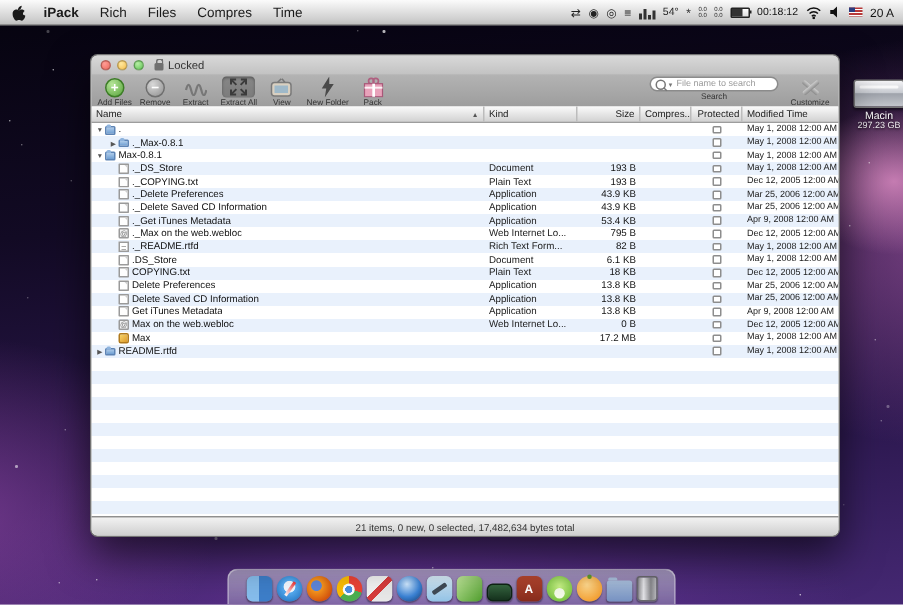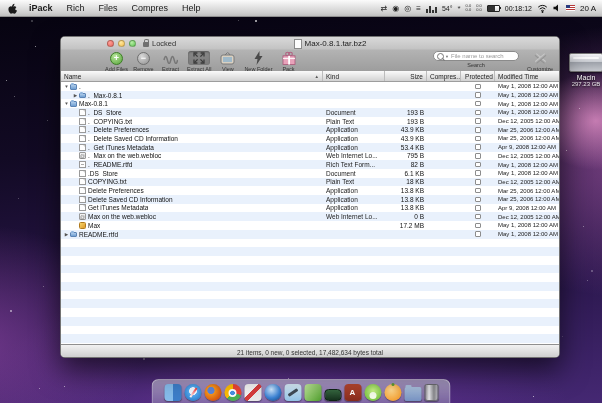--- a/index.html
+++ b/index.html
@@ -46,21 +46,21 @@
     border:1px solid #777;box-shadow:0 1px 2px rgba(0,0,0,.5);position:relative;}
   .hd-icon::before{content:'';position:absolute;left:3px;right:3px;top:3px;height:2px;border-radius:2px;background:rgba(255,255,255,.8);}
   .hd-label{font-size:7px;text-shadow:0 1px 2px #000;}
   .hd-size{font-size:6px;opacity:.9;text-shadow:0 1px 2px #000;}
 
   
   .window{position:absolute;left:60px;top:36px;width:500px;height:322px;z-index:4;
     border-radius:5px;overflow:hidden;box-sizing:border-box;
     border:1px solid rgba(0,0,0,.55);background:#fff;
     box-shadow:0 12px 28px rgba(0,0,0,.6);}
-  .chrome{background:linear-gradient(#d9d9d9,#c3c3c3 12px,#b3b3b3 13px,#9d9d9d);padding-left:40px;}
+  .chrome{background:linear-gradient(#d9d9d9,#c3c3c3 12px,#b3b3b3 13px,#9d9d9d);}
   .titlebar{height:13px;display:flex;align-items:center;padding:0 4px;position:relative;
     border-bottom:none;}
   .tl{width:7px;height:7px;border-radius:50%;margin:0 2px;border:1px solid rgba(0,0,0,.25);box-sizing:border-box;}
   .tl.red{background:radial-gradient(circle at 35% 30%,#ff9d96,#ec6a5e);}
   .tl.yellow{background:radial-gradient(circle at 35% 30%,#ffe9a0,#f5bf4f);}
   .tl.green{background:radial-gradient(circle at 35% 30%,#b8eea6,#61c555);}
   .lockwrap{display:flex;align-items:center;margin-left:5px;font-size:7.5px;color:#333;}
   .lock-icon{width:6px;height:5px;background:#707070;border-radius:1px;position:relative;margin-right:3px;margin-top:2px;}
   .lock-icon::before{content:'';position:absolute;top:-3px;left:1px;width:3px;height:3px;border:1px solid #707070;border-bottom:none;border-radius:2px 2px 0 0;}
   .title{position:absolute;left:0;right:0;text-align:center;font-size:8px;color:#222;display:flex;justify-content:center;align-items:center;gap:3px;pointer-events:none;}
@@ -257,21 +257,21 @@
   <span class="apple">
     <svg width="9" height="11" viewBox="0 0 11 13">
         <path fill="#1a1a1a" d="M7.1,3.2c0.5-0.6,0.9-1.5,0.8-2.4C7.1,0.9,6.2,1.4,5.7,2C5.2,2.6,4.8,3.5,4.9,4.3C5.8,4.4,6.6,3.9,7.1,3.2z M8.9,7.6c0-1.7,1.4-2.5,1.4-2.5C9.6,4,8.4,3.9,8,3.9C7,3.8,6.1,4.5,5.6,4.5C5.1,4.5,4.3,3.9,3.5,3.9c-1.1,0-3,0.9-3,3.6c0,2.7,2,5.5,3.1,5.5c0.6,0,1.5-0.6,2.2-0.6c0.7,0,1.5,0.6,2.1,0.6c1.1,0,3-2.4,3-4.3C10.9,8.7,8.9,8.6,8.9,7.6z"></path>
       </svg>
   </span>
   <span id="menu-items" style="display:inline-flex;">
       <span class="menu-item bold">iPack</span>
       <span class="menu-item">Rich</span>
       <span class="menu-item">Files</span>
       <span class="menu-item">Compres</span>
-      <span class="menu-item">Help</span>
+      <span class="menu-item">Time</span>
     </span>
 
   <div class="mb-right">
     <span id="mb-extras" style="display:inline-flex;gap:5px;">
         <span class="mb-extra">⇄</span>
         <span class="mb-extra">◉</span>
         <span class="mb-extra">◎</span>
         <span class="mb-extra">≡</span>
       </span>
     <span class="meters">
@@ -320,24 +320,20 @@
 
 <div class="window">
   <div class="chrome">
     <div class="titlebar">
       <span class="tl red"></span>
       <span class="tl yellow"></span>
       <span class="tl green"></span>
       <span class="lockwrap">
         <span class="lock-icon"></span>
         <span>Locked</span>
-      </span>
-      <span class="title">
-        <span class="proxy"></span>
-        <span>Max-0.8.1.tar.bz2</span>
       </span>
     </div>
     <div class="toolbar">
       <div id="tb-buttons">
           <div class="tb-btn">
             <div class="ti-wrap">
               <span class="ti">
                 <div class="circ green">+</div>
               </span>
             </div>

